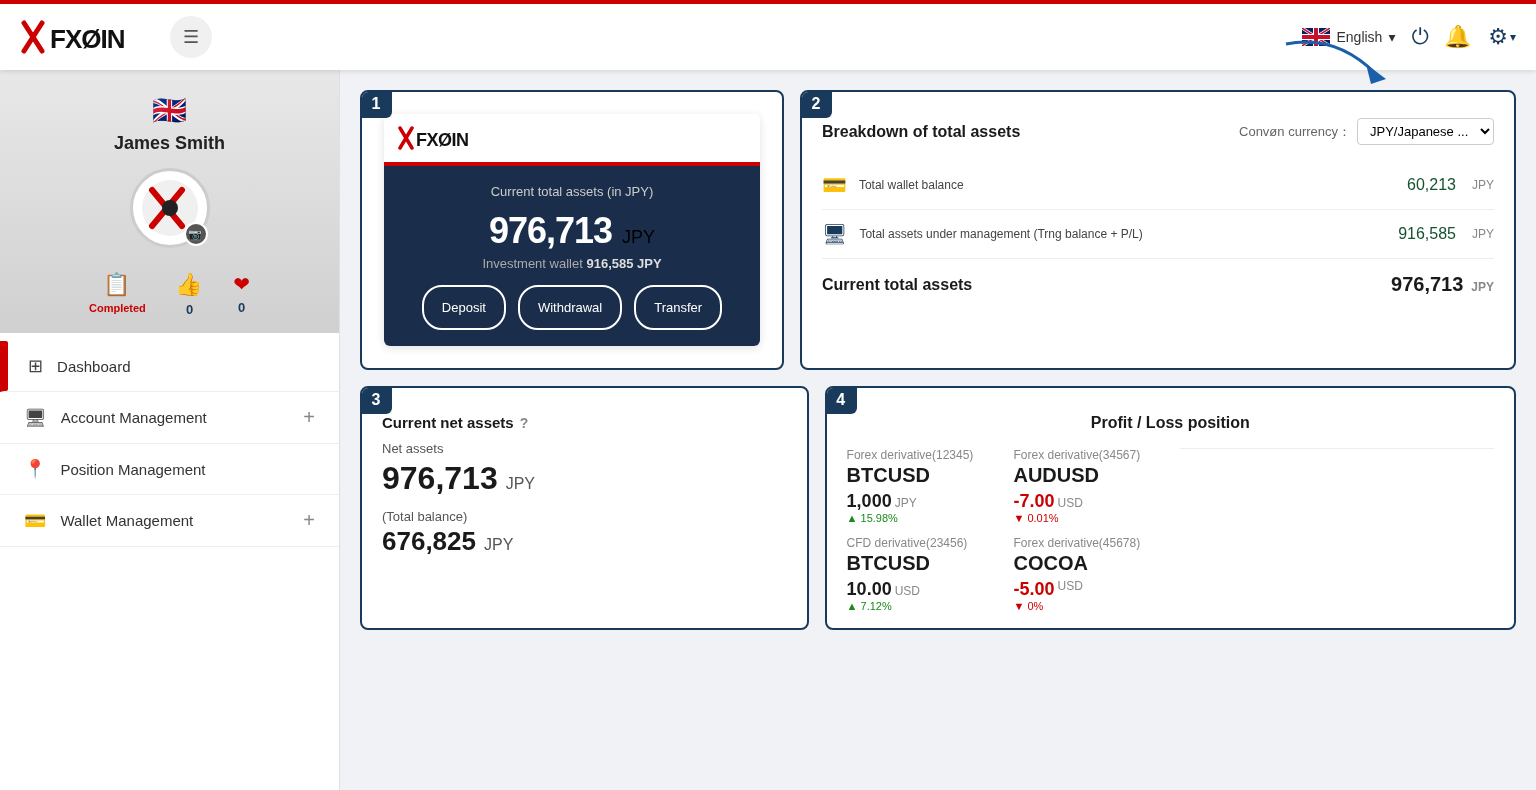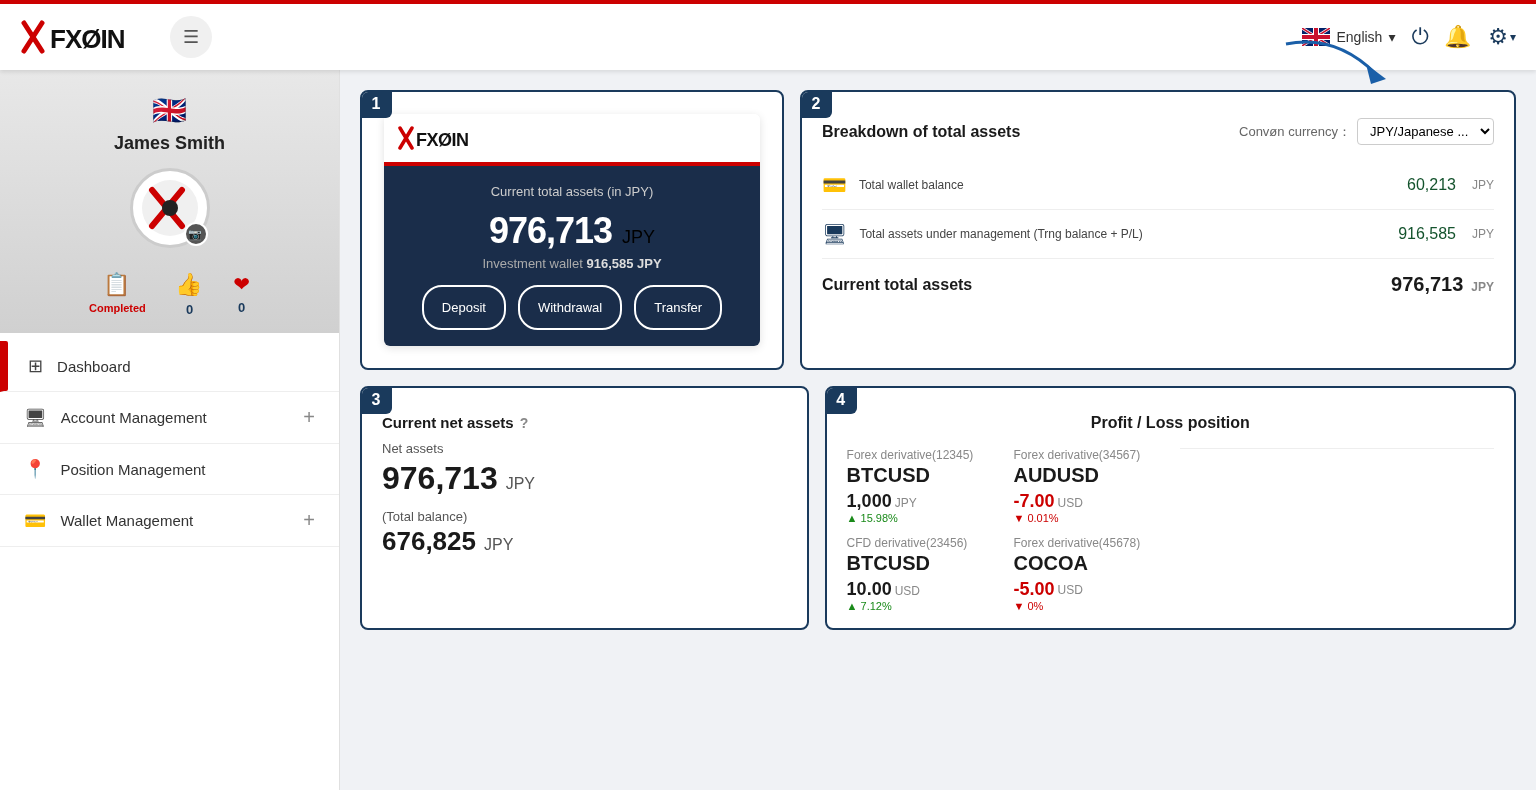--- a/index.html
+++ b/index.html
@@ -452,21 +452,21 @@
                 <span class="pl-item-unit">USD</span>
               </div>
               <div class="pl-item-change positive">
                 <span class="arrow-up">▲</span> 7.12%
               </div>
             </div>
 
             <div class="pl-item">
               <div class="pl-item-meta">Forex derivative(45678)</div>
               <div class="pl-item-name">COCOA</div>
-              <div style="display:flex;align-items:center;">
+              <div style="display:flex;align-items:flex-start;">
                 <span class="pl-item-value negative">-5.00</span>
                 <span class="pl-item-unit">USD</span>
               </div>
               <div class="pl-item-change negative">
                 <span class="arrow-down">▼</span> 0%
               </div>
             </div>
 
           </div>
         </div>

